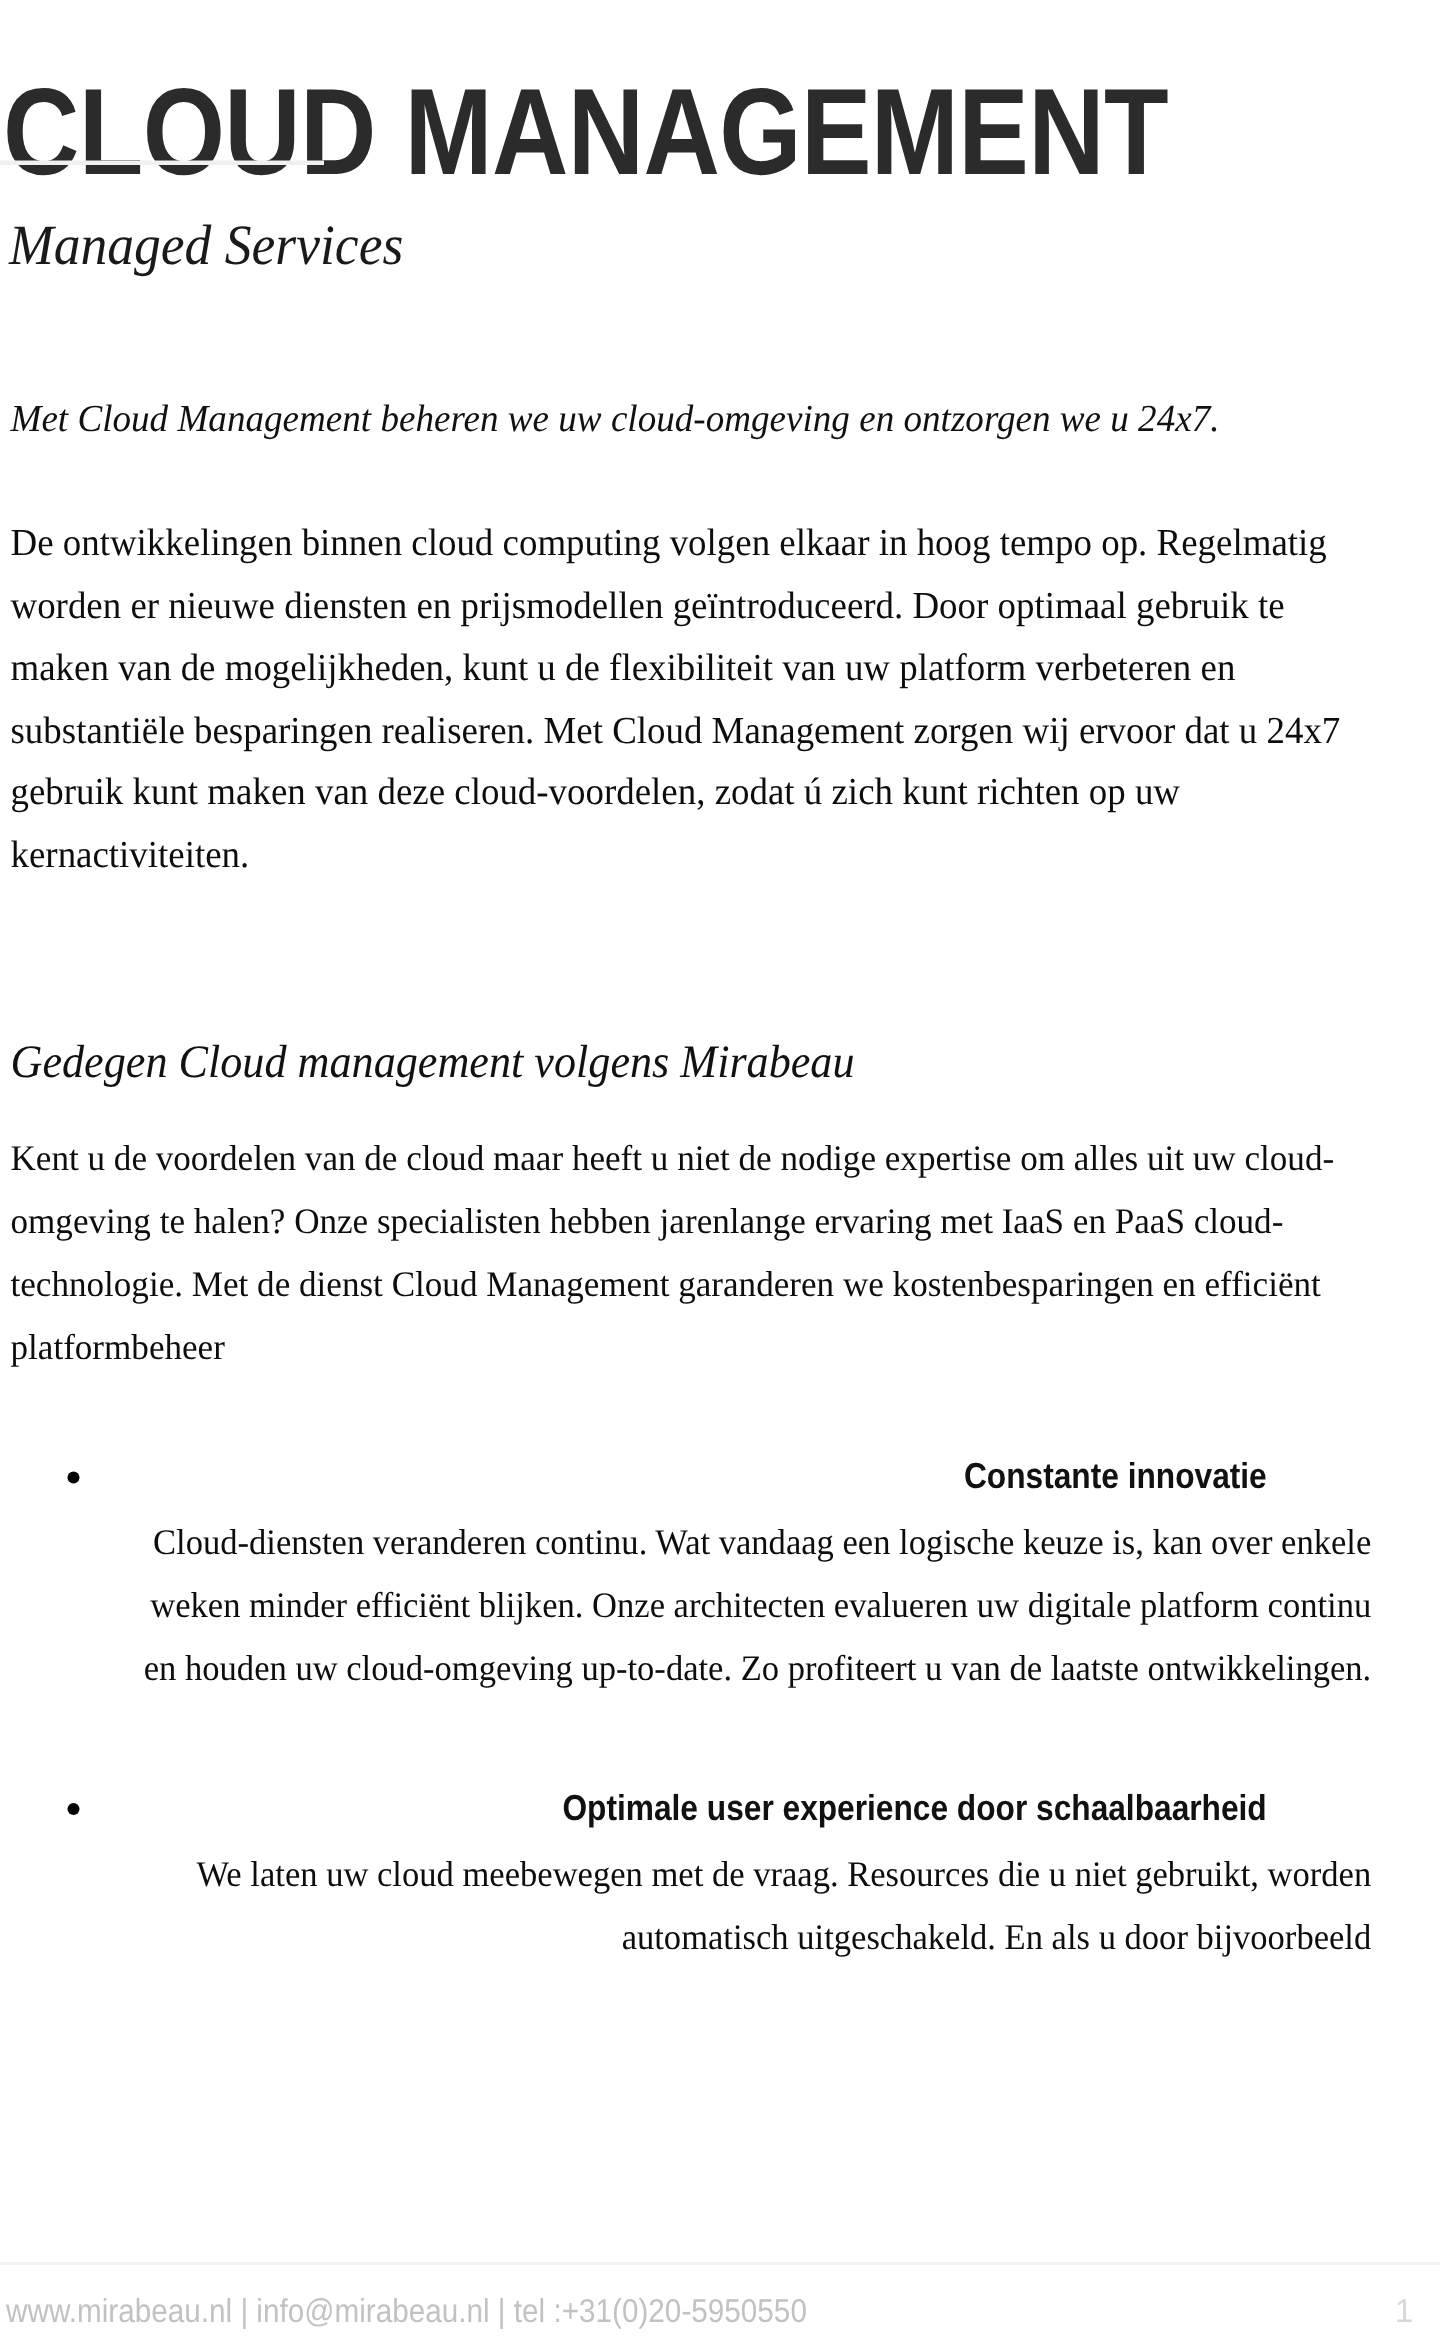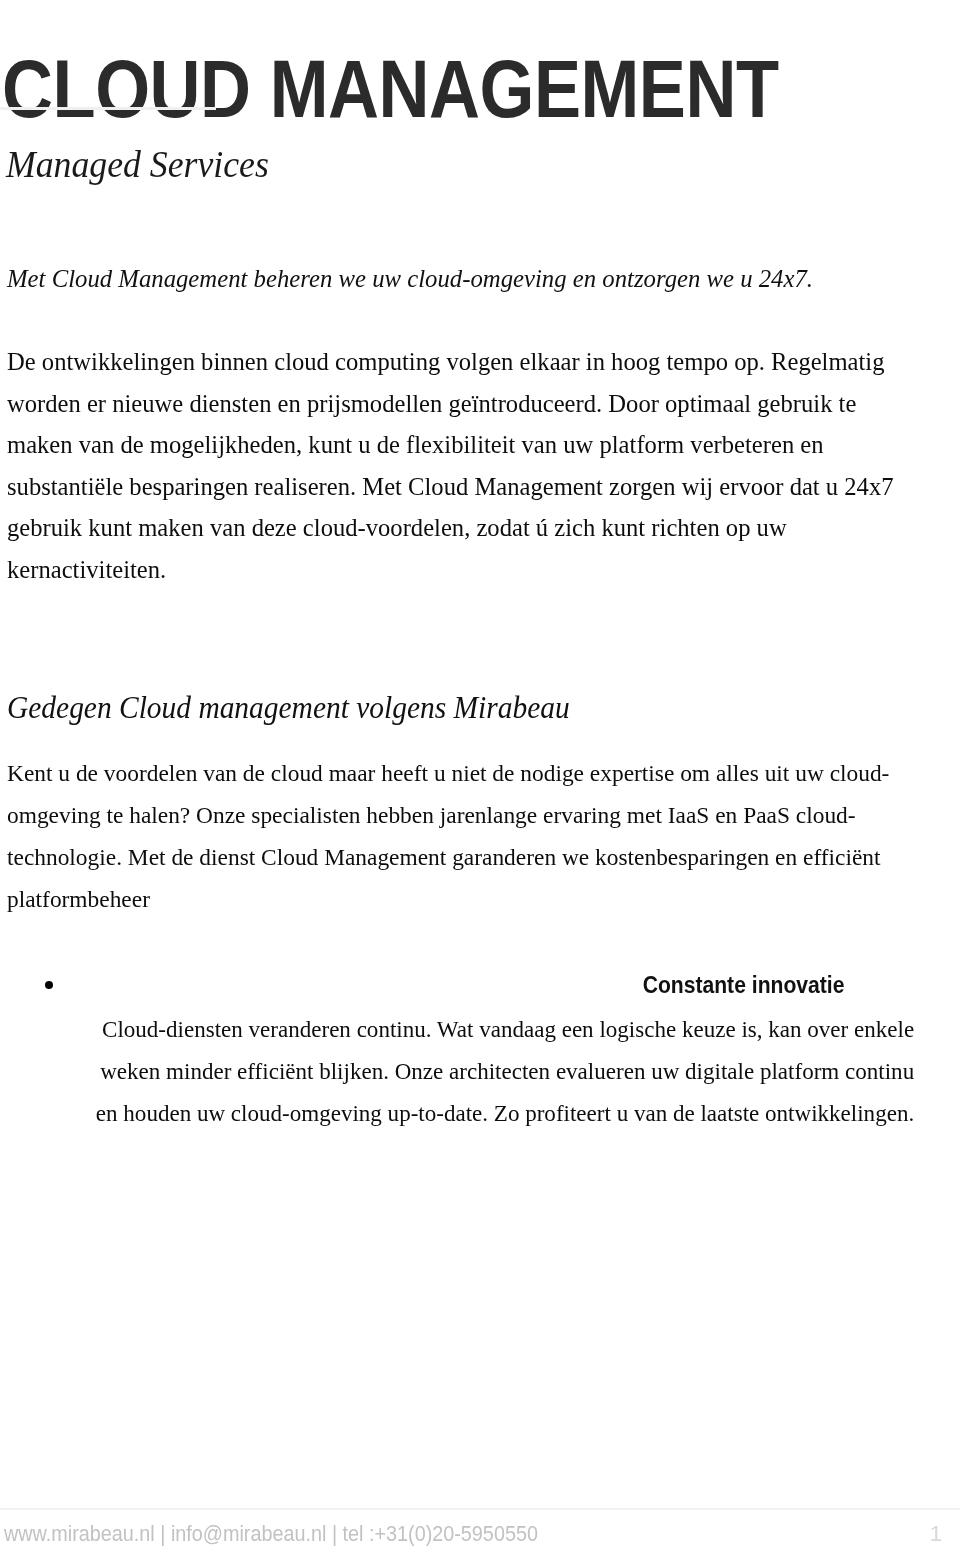--- a/index.html
+++ b/index.html
@@ -180,21 +180,21 @@
     height: 2px;
     background: #f1f1f1;
   }
   .footer {
     position: absolute;
     left: 0;
     top: 1519px;
     width: 960px;
     height: 44px;
     display: flex;
-    align-items: flex-start;
+    align-items: center;
     justify-content: space-between;
     box-sizing: border-box;
     padding: 0 18px 0 4px;
   }
   .footer-contact {
     font-family: "Liberation Sans", "DejaVu Sans", sans-serif;
     font-size: 22px;
     line-height: 30px;
     color: #c2c2c2;
     transform: scaleX(0.9);
@@ -239,20 +239,25 @@
     <div class="spacer-before-list"></div>
 
     <ul class="bullet-list">
 
       <li class="bullet-item">
         <span class="bullet-marker"></span>
         <div class="bullet-heading">Constante innovatie</div>
         <div class="bullet-body">Cloud-diensten veranderen continu. Wat vandaag een logische keuze is, kan over enkele weken minder efficiënt blijken. Onze architecten evalueren uw digitale platform continu en houden uw cloud-omgeving up-to-date. Zo profiteert u van de laatste ontwikkelingen.</div>
       </li>
 
+      <li class="bullet-item">
+        <span class="bullet-marker"></span>
+        <div class="bullet-heading">Optimale user experience door schaalbaarheid</div>
+        <div class="bullet-body">We laten uw cloud meebewegen met de vraag. Resources die u niet gebruikt, worden automatisch uitgeschakeld. En als u door bijvoorbeeld</div>
+      </li>
 
     </ul>
 
   </div>
 
   <div class="footer-rule"></div>
 
   <div class="footer">
     <span class="footer-contact">www.mirabeau.nl | info@mirabeau.nl | tel :+31(0)20-5950550</span>
     <span class="footer-page">1</span>

